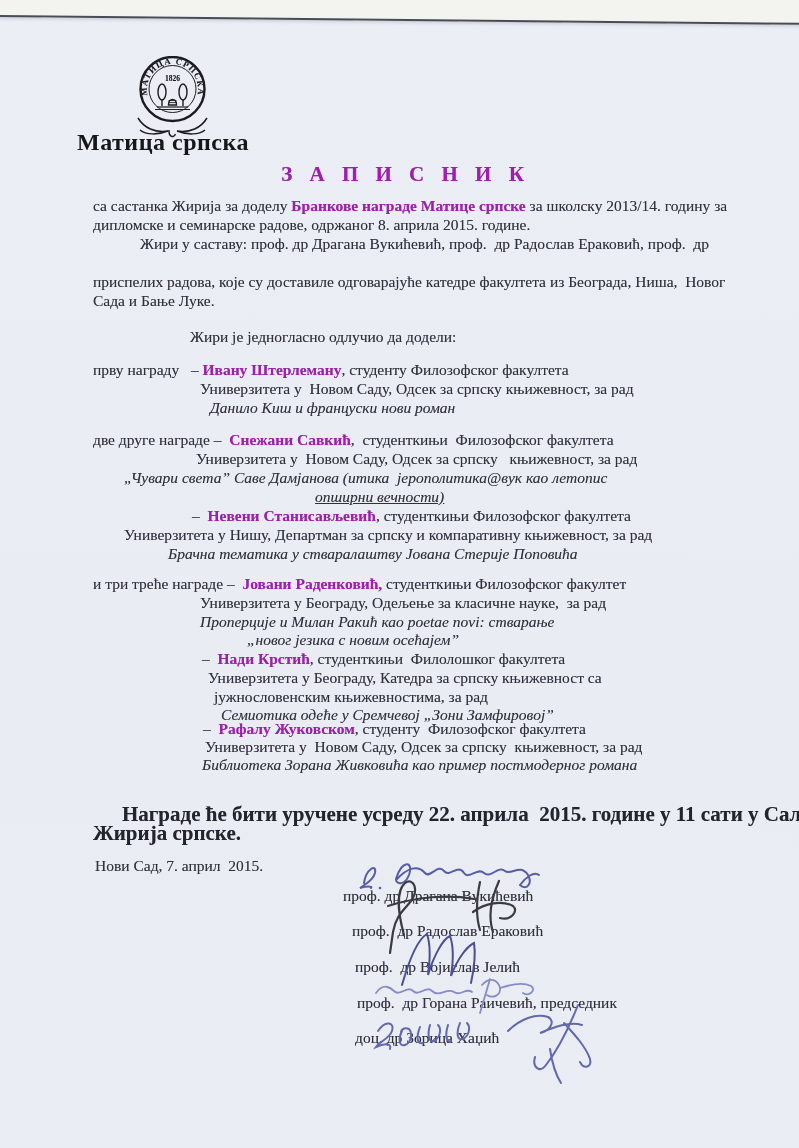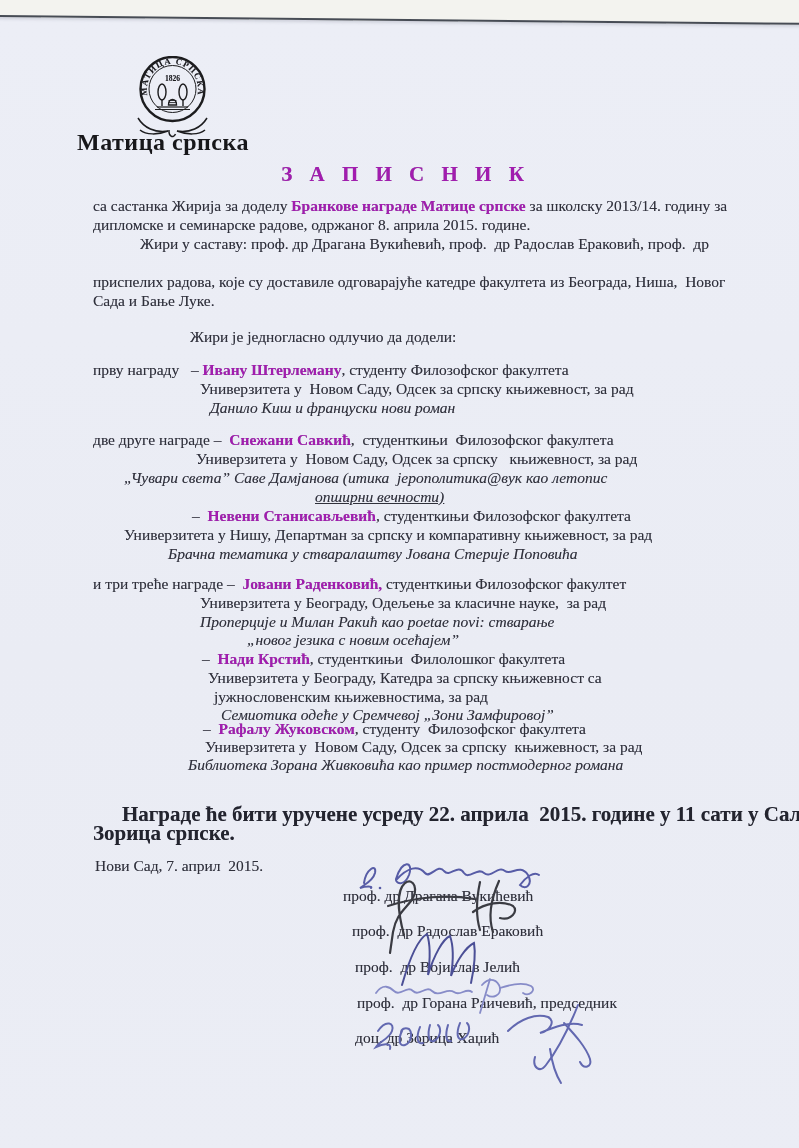--- a/index.html
+++ b/index.html
@@ -103,24 +103,24 @@
   <div class="line i" style="left:200px;top:612px;">Проперције и Милан Ракић као poetae novi: стварање</div>
   <div class="line i" style="left:247px;top:630px;">„новог језика с новим осећајем”</div>
 
   <div class="line" style="left:202px;top:649px;"><span>–  </span><span class="b">Нади Крстић</span><span>, студенткињи  Филолошког факултета</span></div>
   <div class="line" style="left:208px;top:668px;">Универзитета у Београду, Катедра за српску књижевност са</div>
   <div class="line" style="left:214px;top:687px;">јужнословенским књижевностима, за рад</div>
   <div class="line i" style="left:221px;top:705px;">Семиотика одеће у Сремчевој „Зони Замфировој”</div>
 
   <div class="line" style="left:203px;top:719px;"><span>–  </span><span class="b">Рафалу Жуковском</span><span>, студенту  Филозофског факултета</span></div>
   <div class="line" style="left:205px;top:737px;">Универзитета у  Новом Саду, Одсек за српску  књижевност, за рад</div>
-  <div class="line i" style="left:188px;top:755px;text-align:center;">Библиотека Зорана Живковића као пример постмодерног романа</div>
+  <div class="line i" style="left:202px;top:755px;text-align:center;">Библиотека Зорана Живковића као пример постмодерног романа</div>
 
   <div class="line closing" style="left:122px;top:805px;">Награде ће бити уручене усреду 22. априла  2015. године у 11 сати у Салону</div>
-  <div class="line closing" style="left:93px;top:824px;">Зорица српске.</div>
+  <div class="line closing" style="left:93px;top:824px;">Жирија српске.</div>
 
   <div class="line" style="left:95px;top:856px;">Нови Сад, 7. април  2015.</div>
 
   <div class="line sig-label" style="left:343px;top:886px;">проф. др Драгана Вукићевић</div>
   <div class="line sig-label" style="left:352px;top:921px;">проф.  др Радослав Ераковић</div>
   <div class="line sig-label" style="left:355px;top:957px;">проф.  др Војислав Јелић</div>
   <div class="line sig-label" style="left:357px;top:993px;">проф.  др Горана Раичевић, председник</div>
   <div class="line sig-label" style="left:355px;top:1028px;">доц. др Зорица Хаџић</div>
 
   <svg id="signatures-ink" width="355" height="250" viewBox="0 0 355 250">

